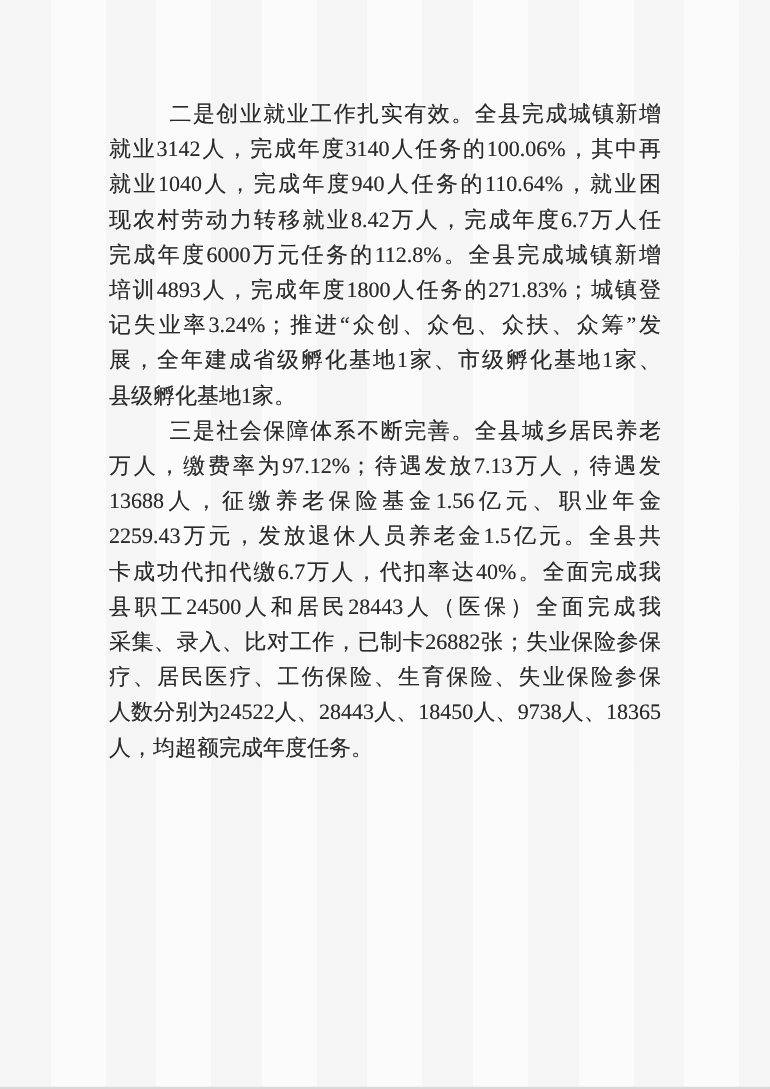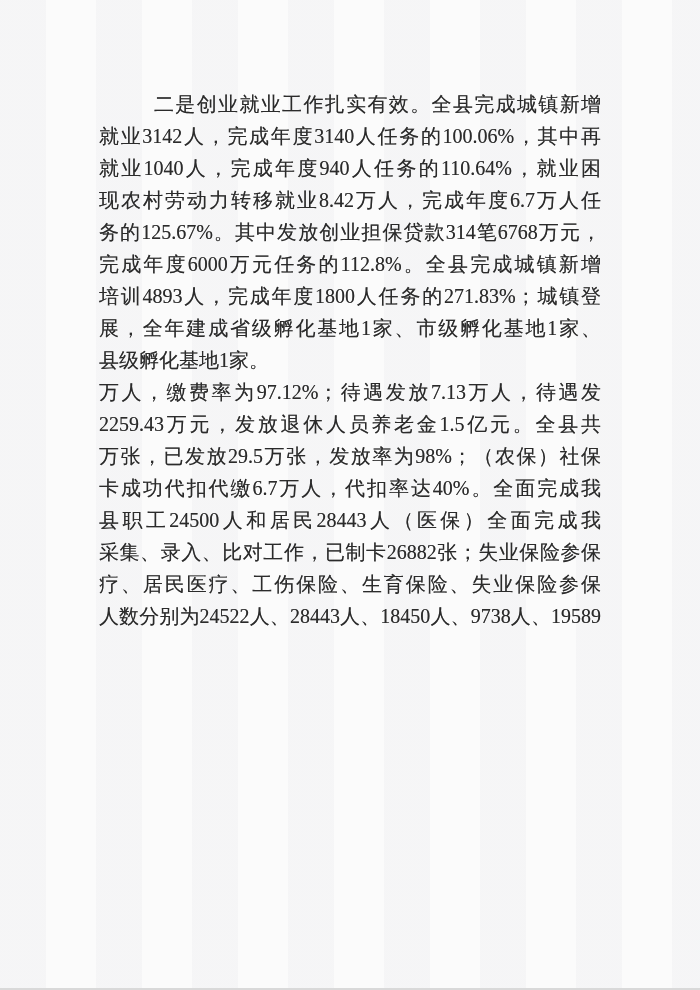--- a/index.html
+++ b/index.html
@@ -62,31 +62,33 @@
 </head>
 <body>
 
 <div class="page">
   <div class="text-block">
       <div class="paragraph">
         <div class="line first">二是创业就业工作扎实有效。全县完成城镇新增</div>
         <div class="line">就业3142人，完成年度3140人任务的100.06%，其中再</div>
         <div class="line">就业1040人，完成年度940人任务的110.64%，就业困</div>
         <div class="line">现农村劳动力转移就业8.42万人，完成年度6.7万人任</div>
-        <div class="line">务的125.67%。其中发放创业担保贷款314笔6768万元，</div>
         <div class="line">完成年度6000万元任务的112.8%。全县完成城镇新增</div>
         <div class="line">培训4893人，完成年度1800人任务的271.83%；城镇登</div>
+        <div class="line">记失业率3.24%；推进“众创、众包、众扶、众筹”发</div>
         <div class="line">展，全年建成省级孵化基地1家、市级孵化基地1家、</div>
         <div class="line last">县级孵化基地1家。</div>
       </div>
       <div class="paragraph">
+        <div class="line first">三是社会保障体系不断完善。全县城乡居民养老</div>
         <div class="line">万人，缴费率为97.12%；待遇发放7.13万人，待遇发</div>
+        <div class="line">13688人，征缴养老保险基金1.56亿元、职业年金</div>
         <div class="line">2259.43万元，发放退休人员养老金1.5亿元。全县共</div>
-        <div class="line">万张，已发放29.5万张，发放率为98%；（农保）社保</div>
         <div class="line">卡成功代扣代缴6.7万人，代扣率达40%。全面完成我</div>
         <div class="line">县职工24500人和居民28443人（医保）全面完成我</div>
         <div class="line">采集、录入、比对工作，已制卡26882张；失业保险参保</div>
         <div class="line">疗、居民医疗、工伤保险、生育保险、失业保险参保</div>
-        <div class="line">人数分别为24522人、28443人、18450人、9738人、19589</div>
+        <div class="line">人数分别为24522人、28443人、18450人、9738人、18365</div>
+        <div class="line last">人，均超额完成年度任务。</div>
       </div>
     </div>
   <div class="page-edge-bottom"></div>
 </div>
 
 </body></html>

